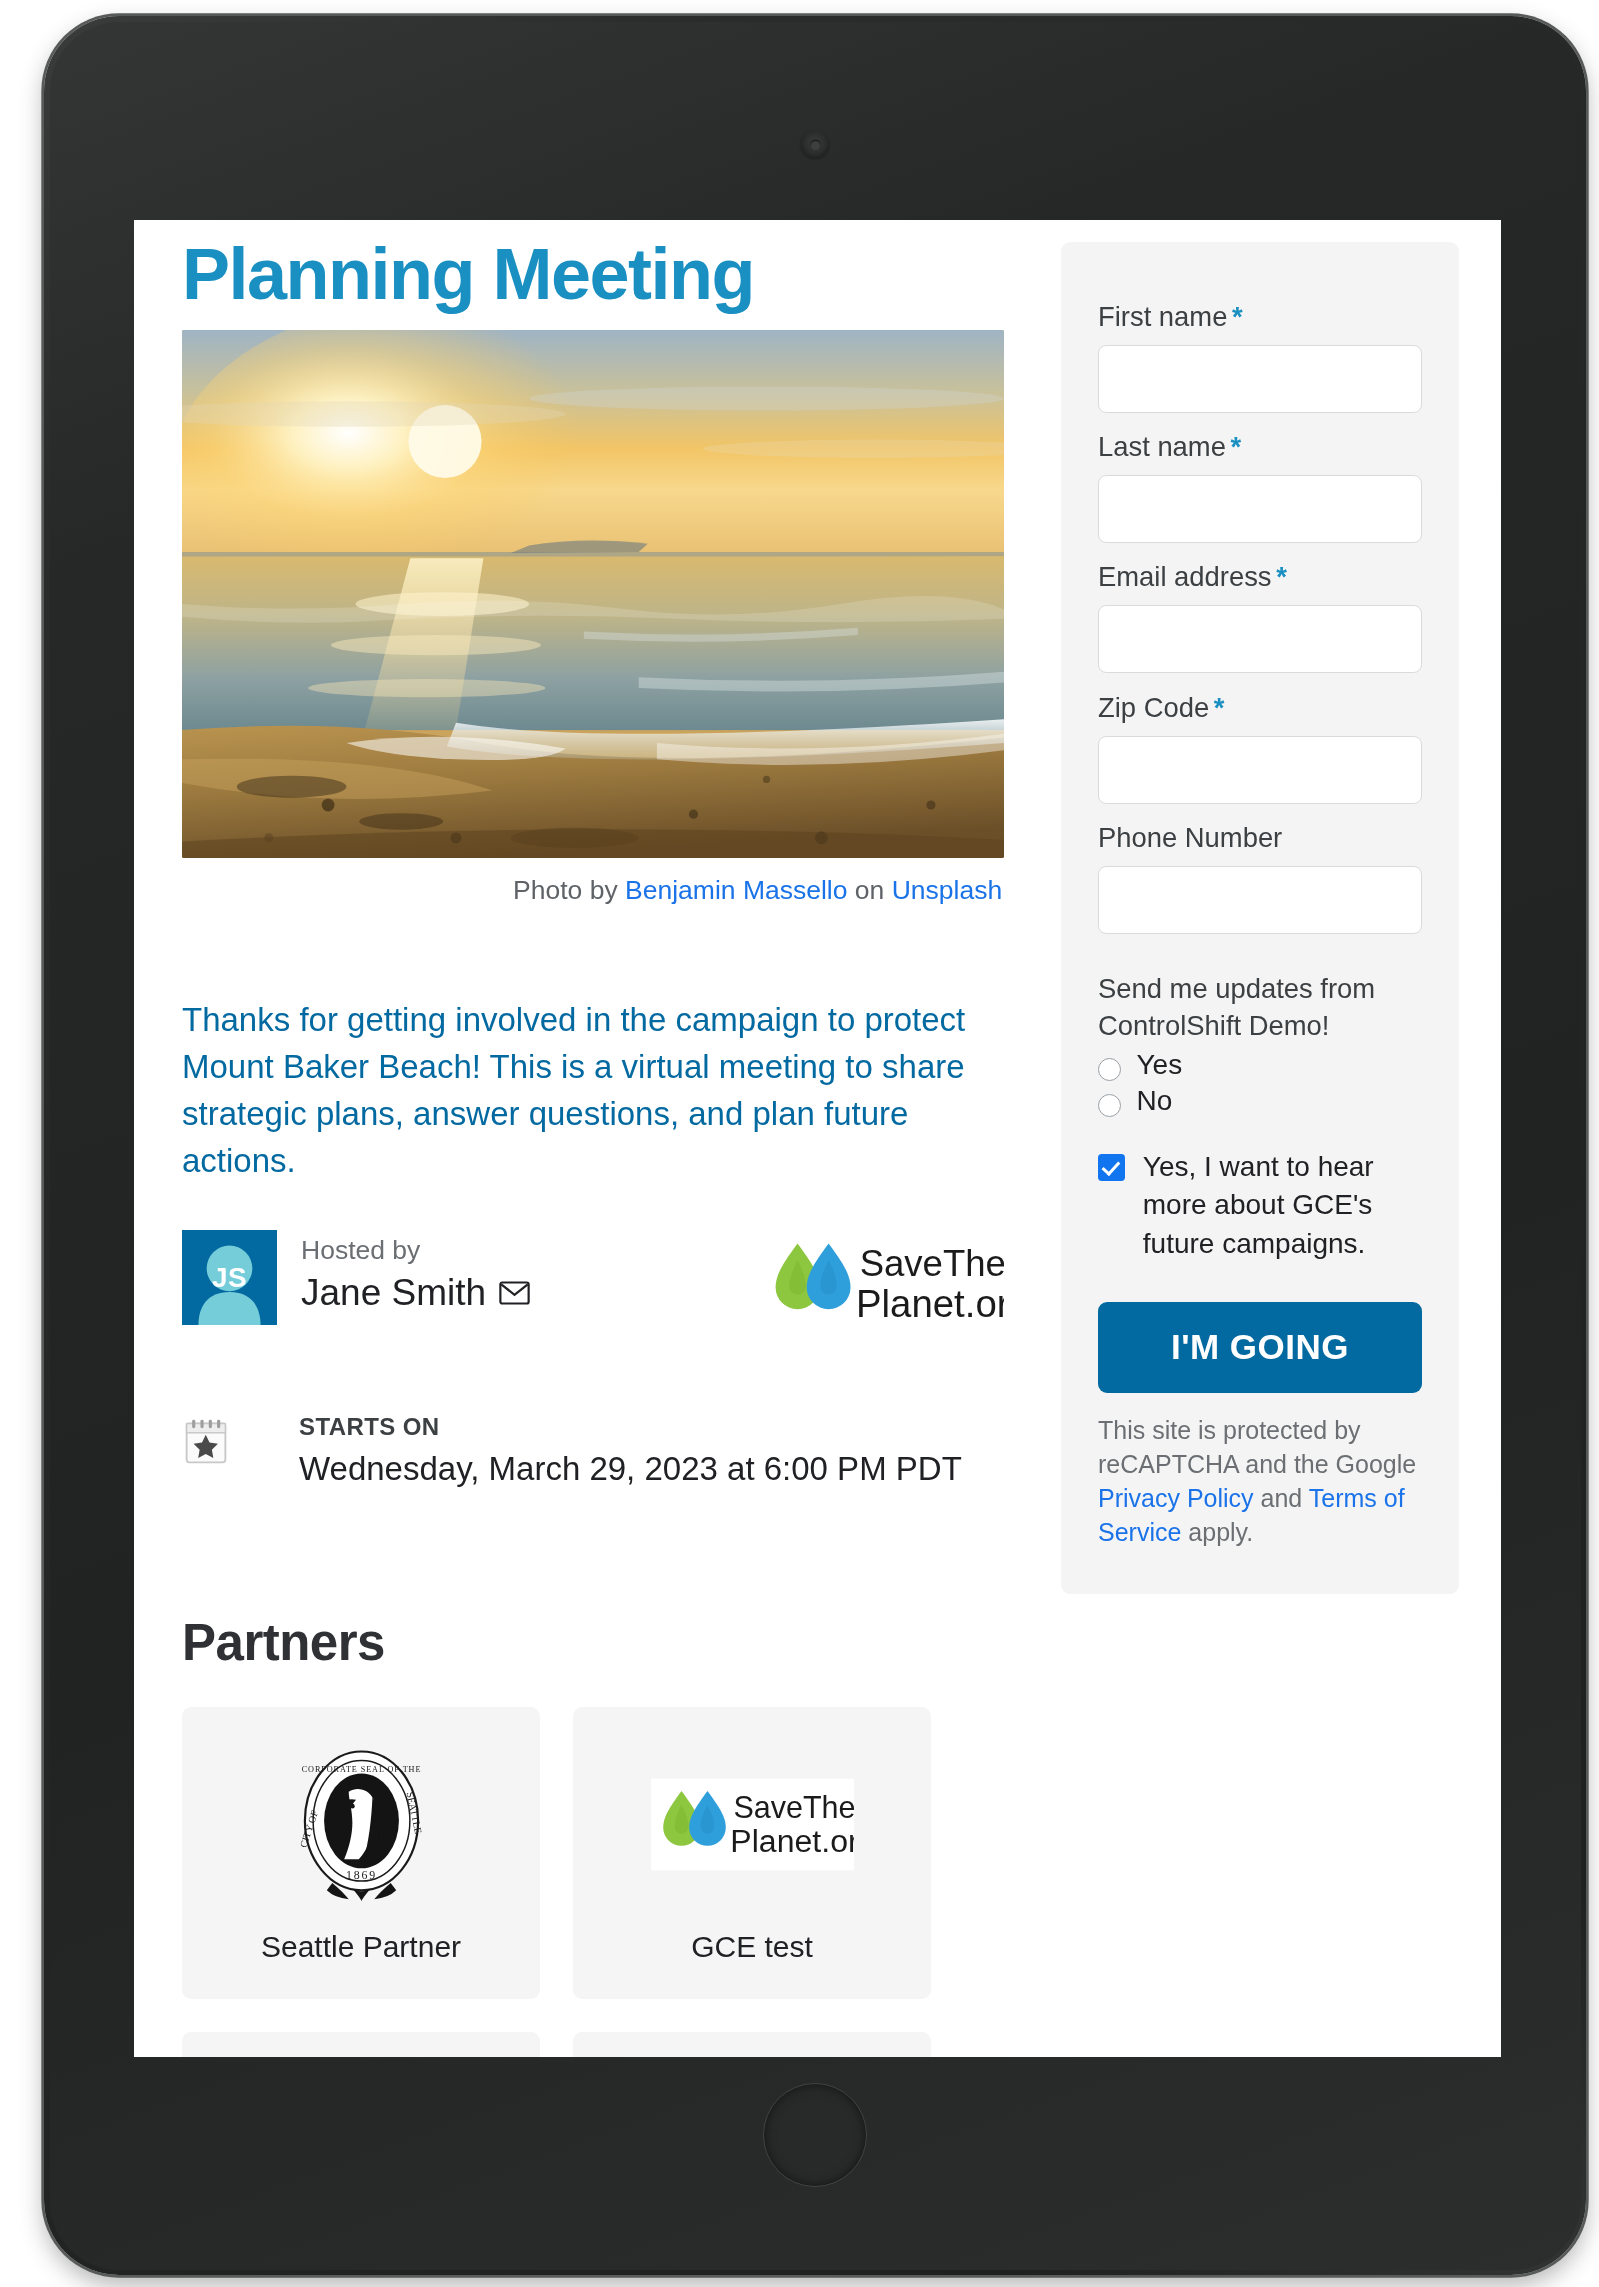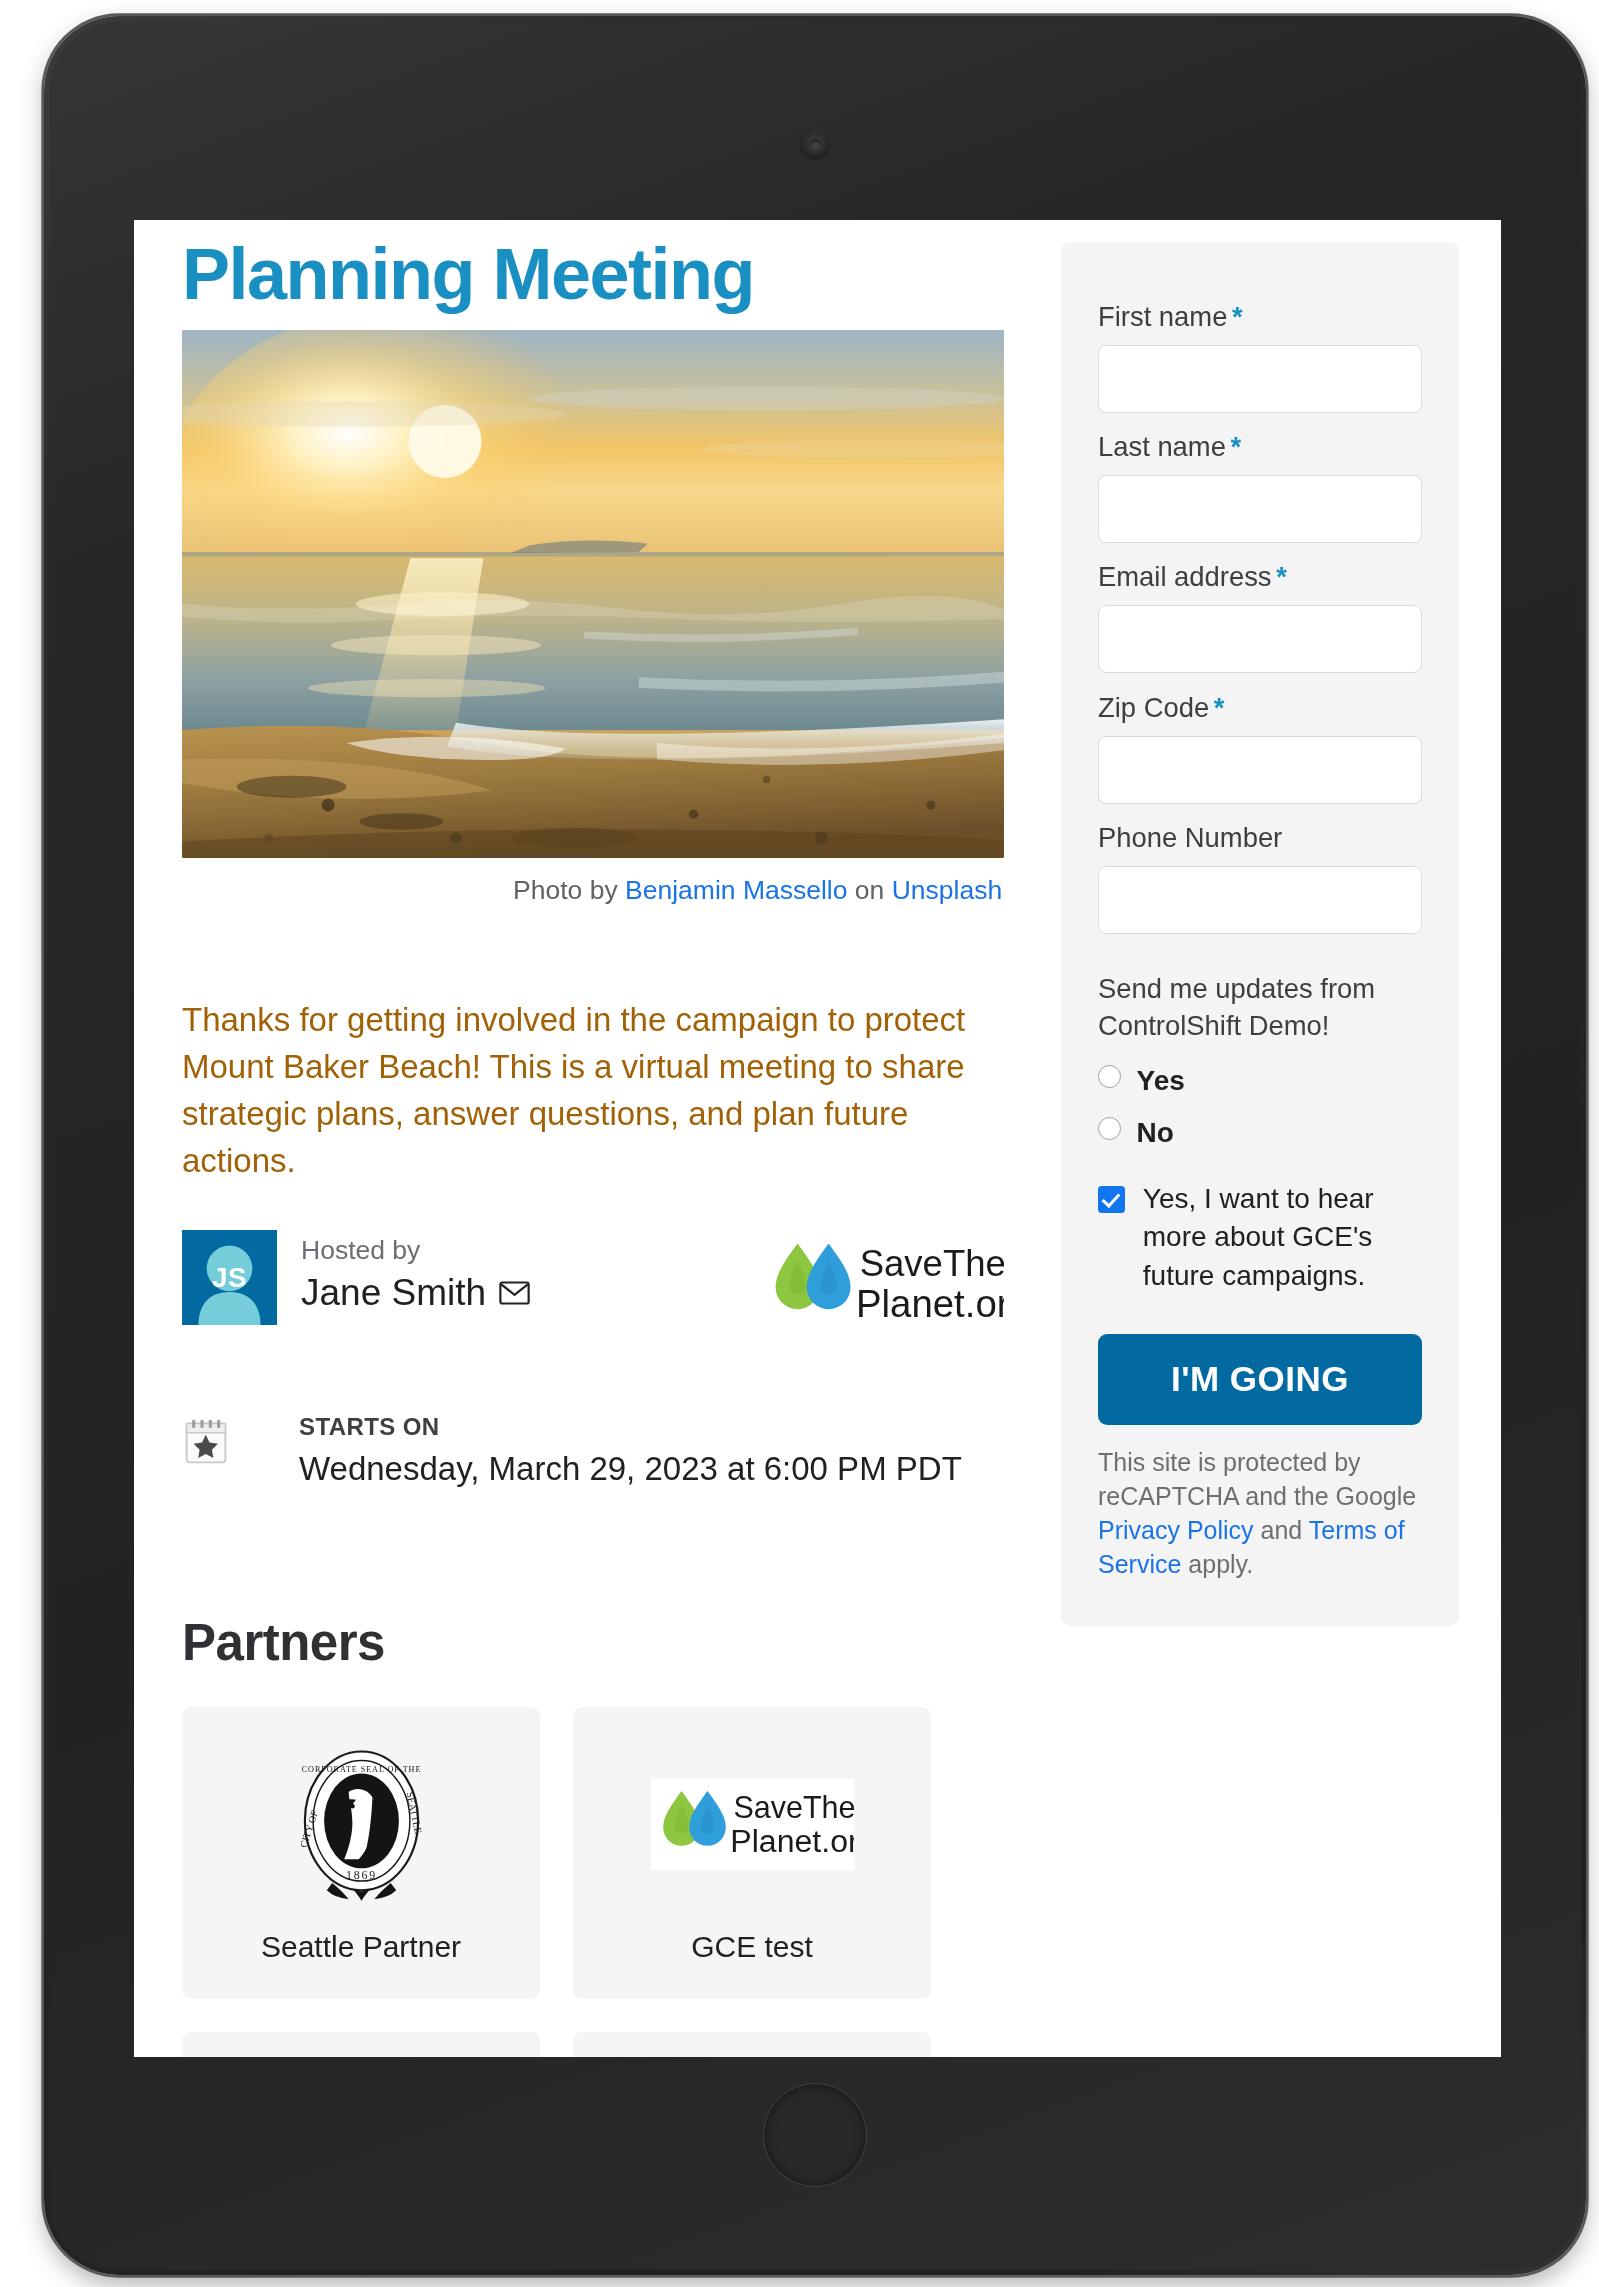--- a/index.html
+++ b/index.html
@@ -60,21 +60,21 @@
     background:#caa45c;
   }
   .hero svg{display:block;width:100%;height:100%;}
   .credit{
     width:822px;text-align:right;box-sizing:border-box;padding-right:1.8px;
     margin-top:16.4px;font-size:26.5px;color:#5f6368;
   }
   .credit a{color:#1a73e8;text-decoration:none;}
 
   .desc{
-    margin:90px 0 7px 0;width:786px;font-size:33px;line-height:1.43;color:#a16207;
+    margin:90px 0 7px 0;width:786px;font-size:33px;line-height:1.43;color:#0369a1;
   }
 
   .host-row{margin-top:46px;display:flex;align-items:flex-start;width:822px;}
   .avatar{
     width:95px;height:95px;flex:0 0 95px;background:#0369a1;position:relative;overflow:hidden;
   }
   .avatar .silhouette{position:absolute;left:0;top:0;width:100%;height:100%;}
   .avatar .initials{
     position:absolute;left:0;top:0;width:100%;height:100%;
     display:flex;align-items:center;justify-content:center;
@@ -119,21 +119,21 @@
   .field{margin-top:18.3px;}
   .field-label{font-size:27.4px;color:#3c4043;margin-bottom:12px;}
   .req{color:#1a8fc1;font-weight:bold;margin-left:4.6px;}
   .field input{
     display:block;width:100%;box-sizing:border-box;height:68px;
     background:#ffffff;border:1.8px solid #d8dadd;border-radius:8.2px;
     font-size:27.4px;padding:0 14.6px;font-family:"Liberation Sans",sans-serif;color:#202124;
     outline:none;
   }
   .optin-text{margin-top:37px;font-size:27.4px;line-height:1.35;color:#3c4043;}
-  .radio-row{display:flex;align-items:flex-start;margin-top:20px;font-weight:bold;}
+  .radio-row{display:flex;align-items:flex-end;margin-top:4px;}
   .radio{
     width:23px;height:23px;border-radius:50%;border:1.8px solid #9aa0a6;background:#ffffff;
     flex:0 0 23px;box-sizing:border-box;
   }
   .radio-label{margin-left:15.5px;font-size:28px;color:#202124;}
   .check-row{display:flex;align-items:flex-start;margin-top:31px;}
   .checkbox{
     width:26.5px;height:26.5px;border-radius:3.7px;background:#1275f0;flex:0 0 26.5px;margin-top:6.4px;
     position:relative;
   }

